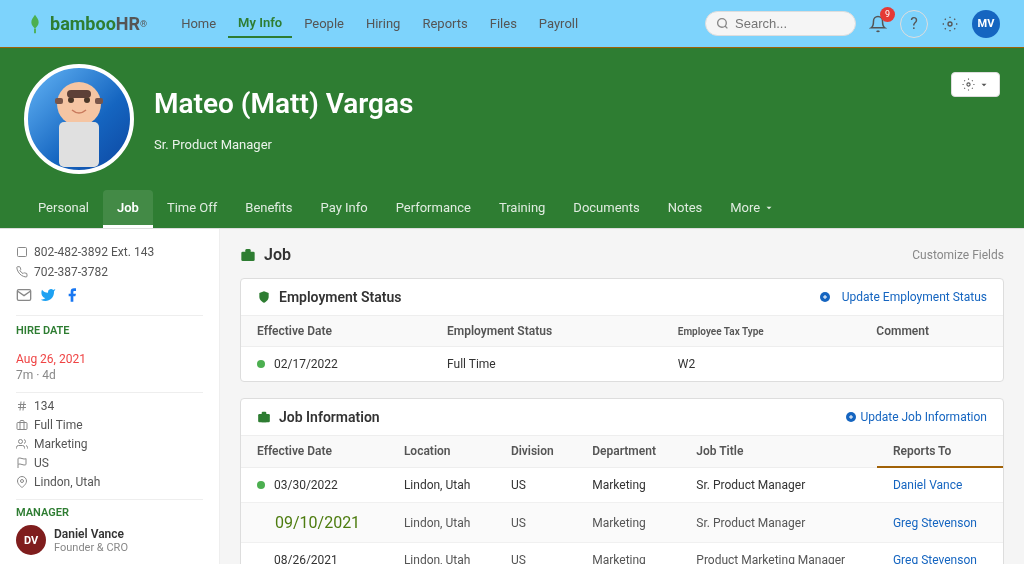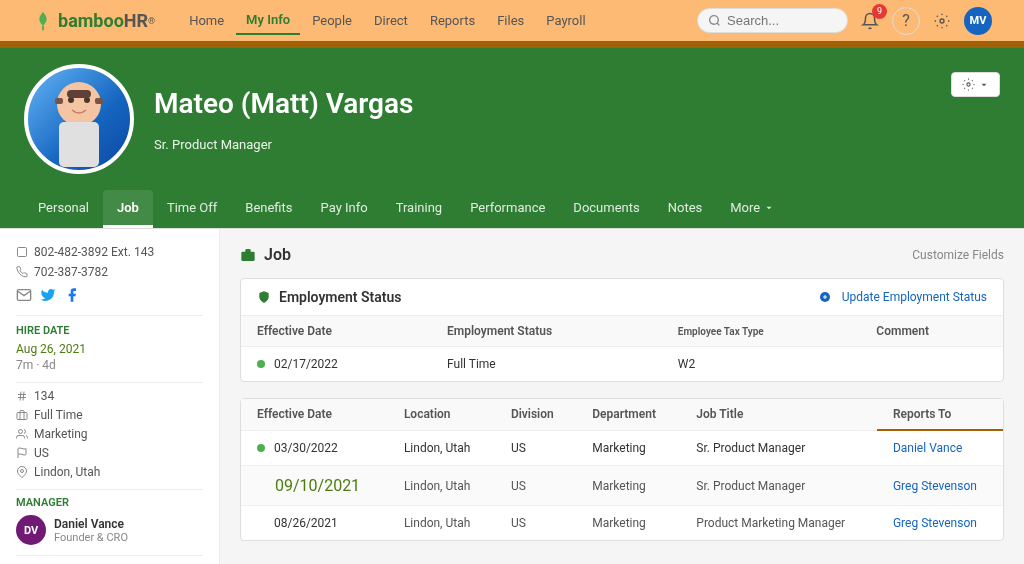--- a/index.html
+++ b/index.html
@@ -6,36 +6,36 @@
     body { font-family: -apple-system, BlinkMacSystemFont, 'Segoe UI', Roboto, sans-serif; font-size: 13px; color: #333; background: #f5f5f5; }
     table { width: 100%; border-collapse: collapse; }
     thead tr { background: #f5f5f5; }
     th { text-align: left; padding: 8px 16px; font-size: 12px; font-weight: 600; color: #555; border-bottom: 1px solid #eee; }
     td { padding: 10px 16px; font-size: 12px; color: #333; border-bottom: 1px solid #f0f0f0; vertical-align: middle; }
     tr:last-child td { border-bottom: none; }
   </style>
 </head>
 <body>
 
-<nav style="display:flex;align-items:center;background:#fdba74;height:48px;padding:0 32px;border-bottom:7px solid #a16207;">
+<nav style="display:flex;align-items:center;background:#7dd3fc;height:48px;padding:0 24px;border-bottom:1px solid #a16207;">
   <div style="display:flex;align-items:center;margin-right:24px;cursor:pointer;">
     <svg width="22" height="22" viewBox="0 0 24 24" style="margin-right:4px;">
       <path d="M12 2 C10 5 8 7 8 10 C8 13 10 15 12 17 C14 15 16 13 16 10 C16 7 14 5 12 2Z" fill="#4caf50"></path>
       <path d="M12 17 L12 22" stroke="#4caf50" stroke-width="2"></path>
     </svg>
     <span style="font-size:18px;font-weight:bold;color:#2e7d32;">bamboo</span>
     <span style="font-size:18px;font-weight:bold;color:#555;">HR</span>
     <span style="font-size:9px;color:#555;vertical-align:super;">®</span>
   </div>
 
   <div style="display:flex;align-items:center;gap:2px;flex:1;">
     <a style="padding:6px 10px;color:#555;text-decoration:none;font-size:13px;cursor:pointer;">Home</a>
     <a style="padding:6px 10px;color:#2e7d32;text-decoration:none;font-size:13px;cursor:pointer;font-weight:600;border-bottom:2px solid #2e7d32;">My Info</a>
     <a style="padding:6px 10px;color:#555;text-decoration:none;font-size:13px;cursor:pointer;">People</a>
-    <a style="padding:6px 10px;color:#555;text-decoration:none;font-size:13px;cursor:pointer;">Direct</a>
+    <a style="padding:6px 10px;color:#555;text-decoration:none;font-size:13px;cursor:pointer;">Hiring</a>
     <a style="padding:6px 10px;color:#555;text-decoration:none;font-size:13px;cursor:pointer;">Reports</a>
     <a style="padding:6px 10px;color:#555;text-decoration:none;font-size:13px;cursor:pointer;">Files</a>
     <a style="padding:6px 10px;color:#555;text-decoration:none;font-size:13px;cursor:pointer;">Payroll</a>
   </div>
 
   <div style="display:flex;align-items:center;gap:8px;">
     <div style="display:flex;align-items:center;background:#f5f5f5;border:1px solid #ddd;border-radius:20px;padding:4px 10px;gap:6px;">
       <svg width="13" height="13" viewBox="0 0 24 24" fill="none" stroke="#888" stroke-width="2.5">
         <circle cx="11" cy="11" r="8"></circle>
           <line x1="21" y1="21" x2="16.65" y2="16.65"></line>
@@ -88,22 +88,22 @@
     </svg>
   </button>
 </div>
 
 <div style="background:#2e7d32;display:flex;align-items:flex-end;padding:0 24px;border-bottom:1px solid #ddd;">
   <div style="padding:10px 14px;font-size:13px;color:rgba(255,255,255,0.85);cursor:pointer;white-space:nowrap;border-bottom:3px solid transparent;">Personal</div>
   <div style="padding:10px 14px;font-size:13px;color:#fff;cursor:pointer;white-space:nowrap;border-bottom:3px solid #fff;font-weight:600;background:rgba(255,255,255,0.1);border-radius:4px 4px 0 0;">Job</div>
   <div style="padding:10px 14px;font-size:13px;color:rgba(255,255,255,0.85);cursor:pointer;white-space:nowrap;border-bottom:3px solid transparent;">Time Off</div>
   <div style="padding:10px 14px;font-size:13px;color:rgba(255,255,255,0.85);cursor:pointer;white-space:nowrap;border-bottom:3px solid transparent;">Benefits</div>
   <div style="padding:10px 14px;font-size:13px;color:rgba(255,255,255,0.85);cursor:pointer;white-space:nowrap;border-bottom:3px solid transparent;">Pay Info</div>
+  <div style="padding:10px 14px;font-size:13px;color:rgba(255,255,255,0.85);cursor:pointer;white-space:nowrap;border-bottom:3px solid transparent;">Performance</div>
   <div style="padding:10px 14px;font-size:13px;color:rgba(255,255,255,0.85);cursor:pointer;white-space:nowrap;border-bottom:3px solid transparent;">Training</div>
-  <div style="padding:10px 14px;font-size:13px;color:rgba(255,255,255,0.85);cursor:pointer;white-space:nowrap;border-bottom:3px solid transparent;">Performance</div>
   <div style="padding:10px 14px;font-size:13px;color:rgba(255,255,255,0.85);cursor:pointer;white-space:nowrap;border-bottom:3px solid transparent;">Documents</div>
   <div style="padding:10px 14px;font-size:13px;color:rgba(255,255,255,0.85);cursor:pointer;white-space:nowrap;border-bottom:3px solid transparent;">Notes</div>
   <div style="padding:10px 14px;font-size:13px;color:rgba(255,255,255,0.85);cursor:pointer;white-space:nowrap;border-bottom:3px solid transparent;display:flex;align-items:center;gap:4px;">
     <span>More</span>
     <svg width="10" height="10" viewBox="0 0 24 24" fill="rgba(255,255,255,0.85)">
         <path d="M6 9l6 6 6-6"></path>
       </svg>
   </div>
 </div>
 
@@ -129,22 +129,22 @@
           <polyline points="22,6 12,13 2,6"></polyline>
         </svg>
       <svg width="16" height="16" viewBox="0 0 24 24" fill="#1da1f2" style="cursor:pointer;">
           <path d="M23 3a10.9 10.9 0 0 1-3.14 1.53 4.48 4.48 0 0 0-7.86 3v1A10.66 10.66 0 0 1 3 4s-4 9 5 13a11.64 11.64 0 0 1-7 2c9 5 20 0 20-11.5a4.5 4.5 0 0 0-.08-.83A7.72 7.72 0 0 0 23 3z"></path>
         </svg>
       <svg width="16" height="16" viewBox="0 0 24 24" fill="#1877f2" style="cursor:pointer;">
           <path d="M18 2h-3a5 5 0 0 0-5 5v3H7v4h3v8h4v-8h3l1-4h-4V7a1 1 0 0 1 1-1h3z"></path>
         </svg>
     </div>
     <hr style="border:none;border-top:1px solid #eee;margin:8px 0;">
-    <div style="font-size:11px;color:#2e7d32;font-weight:600;margin-bottom:5px;text-transform:uppercase;">Hire Date</div>
-    <div style="font-size:12px;color:#4d7c0f;margin-bottom:2px;">Aug 26, 2021</div>
+    <div style="font-size:11px;color:#2e7d32;font-weight:600;margin-bottom:15px;text-transform:uppercase;">Hire Date</div>
+    <div style="font-size:12px;color:#ef4444;margin-bottom:2px;">Aug 26, 2021</div>
     <div style="font-size:12px;color:#888;margin-bottom:10px;">7m · 4d</div>
     <hr style="border:none;border-top:1px solid #eee;margin:6px 0;">
     <div style="display:flex;align-items:center;gap:6px;margin-bottom:5px;font-size:12px;color:#555;">
       <svg width="12" height="12" viewBox="0 0 24 24" fill="none" stroke="#888" stroke-width="2">
           <line x1="4" y1="9" x2="20" y2="9"></line>
           <line x1="4" y1="15" x2="20" y2="15"></line>
           <line x1="10" y1="3" x2="8" y2="21"></line>
           <line x1="16" y1="3" x2="14" y2="21"></line>
         </svg>
       <span>134</span>
@@ -175,21 +175,21 @@
     <div style="display:flex;align-items:center;gap:6px;margin-bottom:10px;font-size:12px;color:#555;">
       <svg width="12" height="12" viewBox="0 0 24 24" fill="none" stroke="#888" stroke-width="2">
           <path d="M21 10c0 7-9 13-9 13s-9-6-9-13a9 9 0 0 1 18 0z"></path>
           <circle cx="12" cy="10" r="3"></circle>
         </svg>
       <span>Lindon, Utah</span>
     </div>
     <hr style="border:none;border-top:1px solid #eee;margin:6px 0;">
     <div style="font-size:11px;color:#2e7d32;font-weight:600;margin-bottom:6px;text-transform:uppercase;">Manager</div>
     <div style="display:flex;align-items:center;gap:8px;">
-      <div style="width:30px;height:30px;border-radius:50%;background:#701a75;display:flex;align-items:center;justify-content:center;color:white;font-size:11px;font-weight:bold;">DV</div>
+      <div style="width:30px;height:30px;border-radius:50%;background:#7f1d1d;display:flex;align-items:center;justify-content:center;color:white;font-size:11px;font-weight:bold;">DV</div>
       <div>
         <div style="font-weight:600;font-size:12px;color:#333;">Daniel Vance</div>
         <div style="font-size:11px;color:#888;">Founder &amp; CRO</div>
       </div>
     </div>
     <hr style="border:none;border-top:1px solid #eee;margin:10px 0 6px;">
     <div style="font-size:11px;color:#2e7d32;font-weight:600;text-transform:uppercase;">Direct Reports</div>
   </div>
 
   <div style="flex:1;padding:16px 20px;background:#f5f5f5;overflow:auto;">
@@ -239,20 +239,37 @@
             </td>
             <td style="padding:10px 16px;font-size:12px;color:#333;">Full Time</td>
             <td style="padding:10px 16px;font-size:12px;color:#333;">W2</td>
             <td style="padding:10px 16px;font-size:12px;color:#333;"></td>
           </tr>
         </tbody>
       </table>
     </div>
 
     <div style="background:#fff;border:1px solid #ddd;border-radius:4px;">
+      <div style="display:flex;align-items:center;justify-content:space-between;padding:10px 16px;border-bottom:1px solid #eee;">
+        <div style="display:flex;align-items:center;gap:8px;font-size:14px;font-weight:600;color:#333;">
+          <svg width="14" height="14" viewBox="0 0 24 24" fill="#2e7d32">
+              <rect x="2" y="7" width="20" height="14" rx="2" ry="2"></rect>
+              <path d="M16 21V5a2 2 0 0 0-2-2h-4a2 2 0 0 0-2 2v16"></path>
+            </svg>
+          <span>Job Information</span>
+        </div>
+        <div style="color:#1565c0;font-size:12px;cursor:pointer;display:flex;align-items:center;gap:3px;">
+          <svg width="12" height="12" viewBox="0 0 24 24" fill="#1565c0">
+              <circle cx="12" cy="12" r="10"></circle>
+              <line x1="12" y1="8" x2="12" y2="16" stroke="white" stroke-width="2"></line>
+              <line x1="8" y1="12" x2="16" y2="12" stroke="white" stroke-width="2"></line>
+            </svg>
+          <span>Update Job Information</span>
+        </div>
+      </div>
       <table style="width:100%;border-collapse:collapse;">
         <thead>
           <tr style="background:#f9f9f9;">
             <th style="text-align:left;padding:8px 16px;font-size:12px;font-weight:600;color:#555;border-bottom:1px solid #eee;">Effective Date</th>
             <th style="text-align:left;padding:8px 16px;font-size:12px;font-weight:600;color:#555;border-bottom:1px solid #eee;">Location</th>
             <th style="text-align:left;padding:8px 16px;font-size:12px;font-weight:600;color:#555;border-bottom:1px solid #eee;">Division</th>
             <th style="text-align:left;padding:8px 16px;font-size:12px;font-weight:600;color:#555;border-bottom:1px solid #eee;">Department</th>
             <th style="text-align:left;padding:8px 16px;font-size:12px;font-weight:600;color:#555;border-bottom:1px solid #eee;">Job Title</th>
             <th style="text-align:left;padding:8px 16px;font-size:12px;font-weight:600;color:#555;border-bottom:2px solid #a16207;">Reports To</th>
           </tr>

